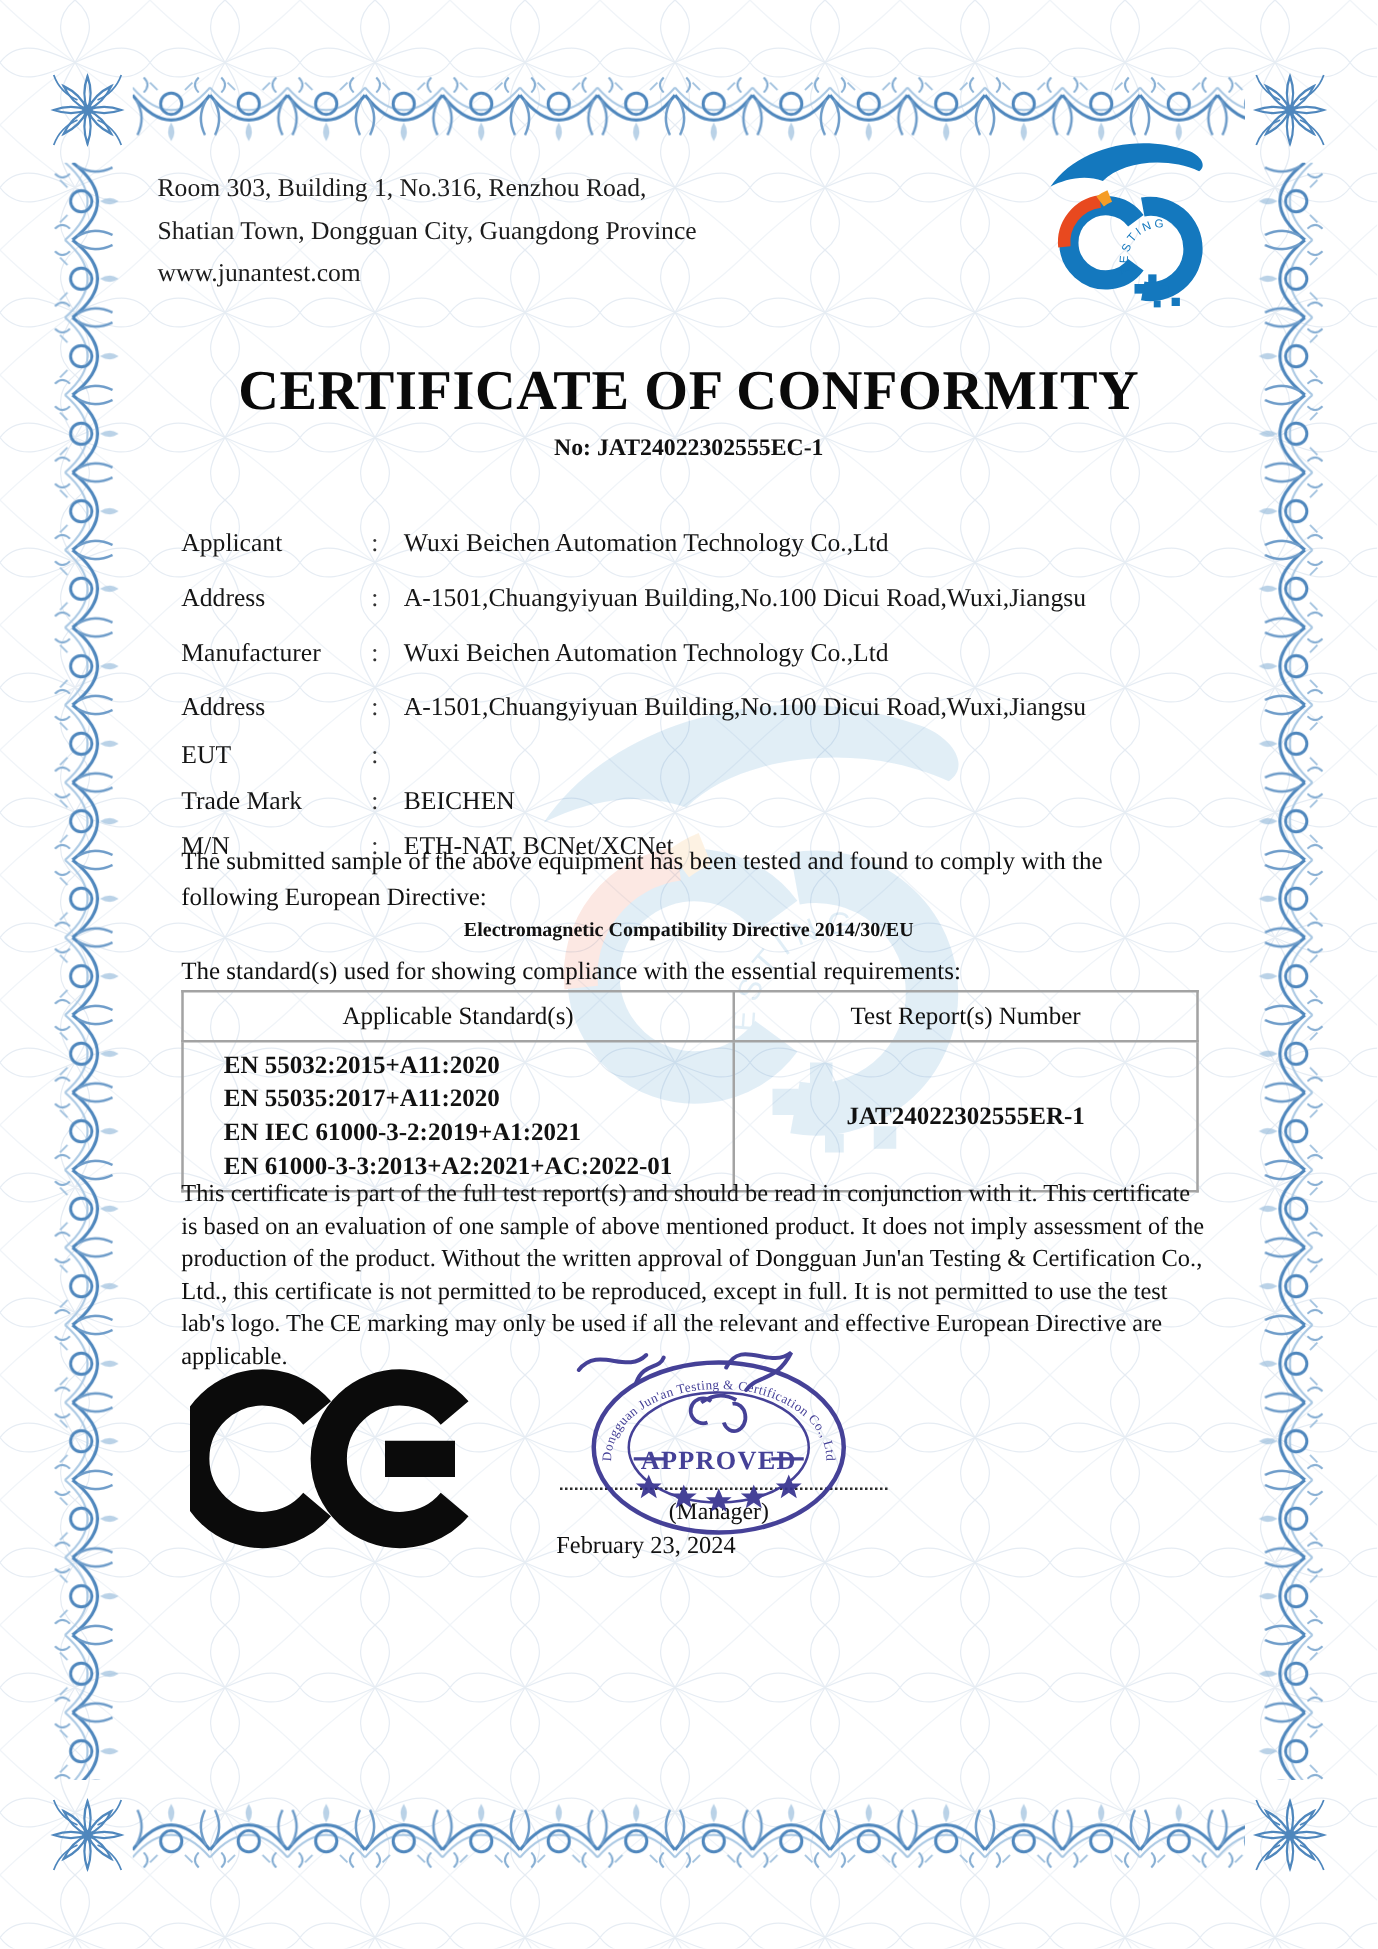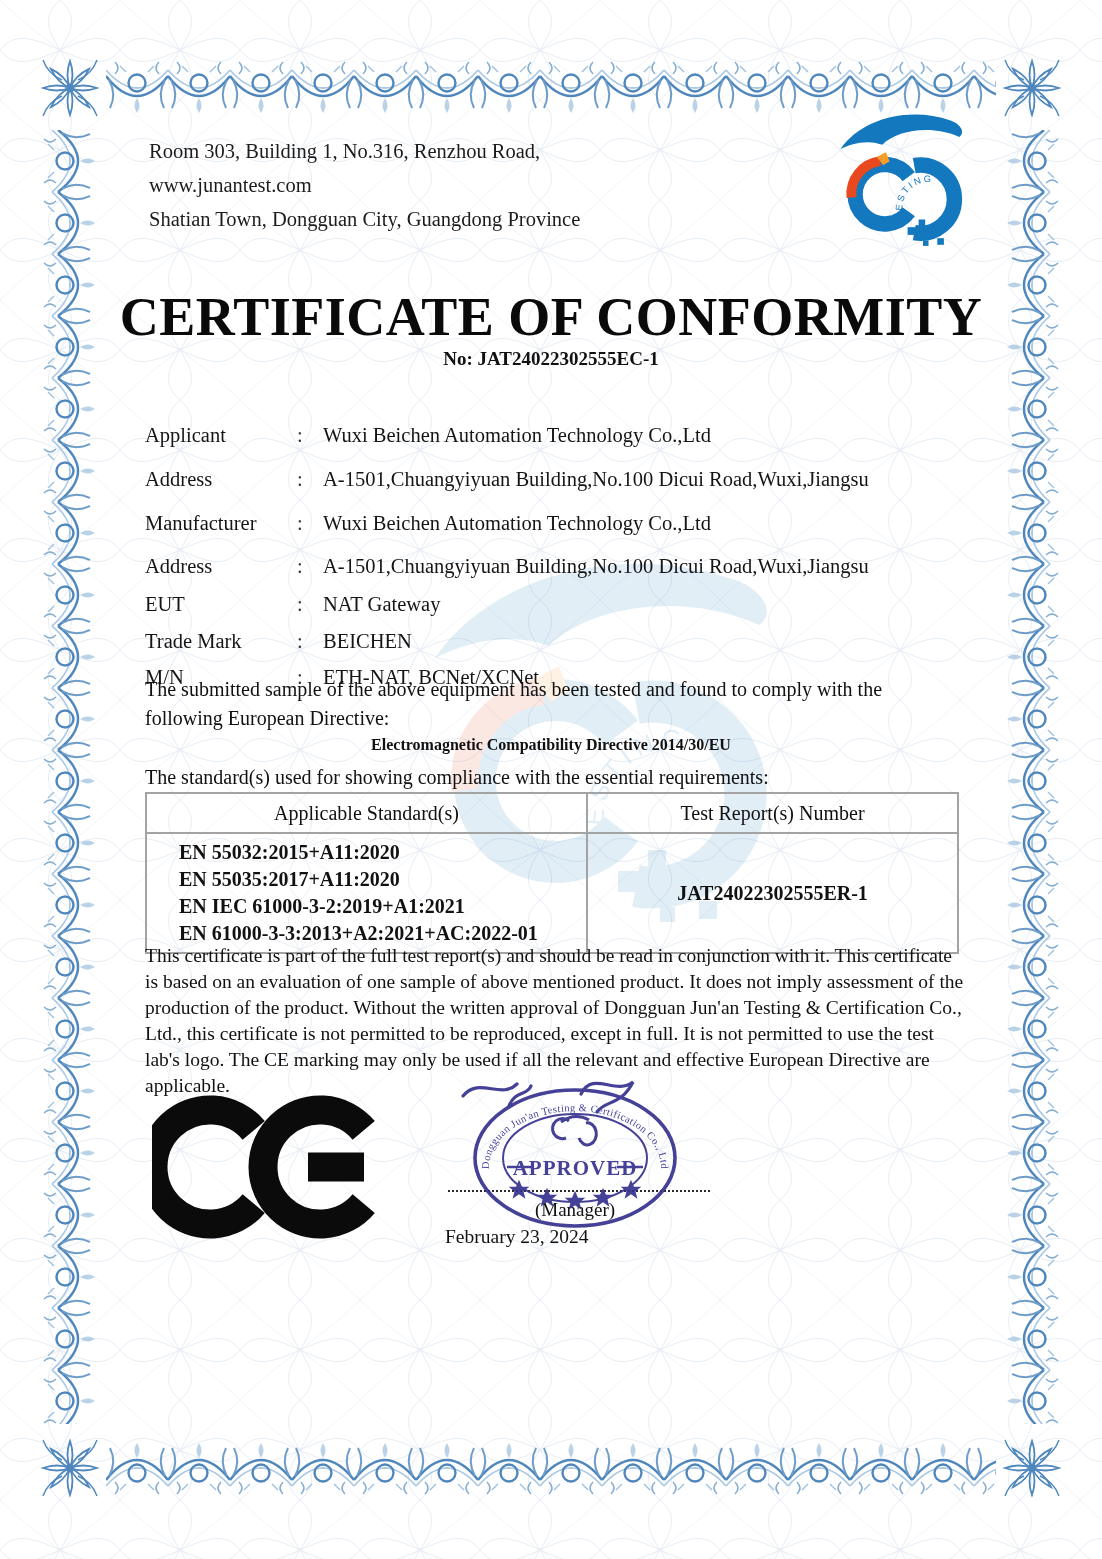--- a/index.html
+++ b/index.html
@@ -1,20 +1,20 @@
 <!DOCTYPE html>
 <html><head>
 <meta charset="utf-8">
 <style>
   html,body{margin:0;padding:0;background:#ffffff;}
   .page{position:relative;width:1102px;height:1559px;background:#ffffff;overflow:hidden;
         font-family:"Liberation Serif",serif;color:#111;}
   .abs{position:absolute;}
-  .addr{left:149px;top:134px;font-size:20.5px;line-height:34px;color:#1c1c1c;}
-  .title{left:0;right:0;top:286px;text-align:center;font-size:54px;font-weight:700;letter-spacing:.5px;color:#0a0a0a;}
+  .addr{left:126px;top:134px;font-size:20.5px;line-height:34px;color:#1c1c1c;}
+  .title{left:0;right:0;top:286px;text-align:center;font-size:45px;font-weight:700;letter-spacing:.5px;color:#0a0a0a;}
   .certno{left:0;right:0;top:348px;text-align:center;font-size:19px;font-weight:700;}
   .field-row{left:145px;width:815px;display:flex;font-size:20.5px;color:#151515;margin-top:41px;}
   .f-label{width:152px;}
   .f-colon{width:26px;color:#333;}
   .f-value{flex:1;}
   .intro{left:145px;top:675px;width:816px;font-size:20px;line-height:29px;}
   .directive{left:0;right:0;top:736px;text-align:center;font-weight:700;font-size:16px;}
   .note{left:145px;top:766px;font-size:20px;}
   table.std{position:absolute;left:145px;top:792px;width:812px;border-collapse:collapse;table-layout:fixed;}
   table.std th,table.std td{border:2px solid #a3a3a3;margin-left:24px;}
@@ -115,22 +115,22 @@
     </svg>
   <svg class="abs" style="left:32px;top:1430px" width="76" height="76" viewBox="-38 -38 76 76">
       <use href="#cornerArt"></use>
     </svg>
   <svg class="abs" style="left:994px;top:1430px" width="76" height="76" viewBox="-38 -38 76 76">
       <use href="#cornerArt"></use>
     </svg>
 
   <div class="abs addr">
     <div>Room 303, Building 1, No.316, Renzhou Road,</div>
+    <div>Shatian Town, Dongguan City, Guangdong Province</div>
     <div>www.junantest.com</div>
-    <div>Shatian Town, Dongguan City, Guangdong Province</div>
   </div>
 
   <svg class="abs" style="left:833px;top:104px" width="136" height="154" viewBox="0 0 120 140">
     <use href="#logoArt"></use>
   </svg>
 
   <div class="abs title">CERTIFICATE OF CONFORMITY</div>
   <div class="abs certno">No: JAT24022302555EC-1</div>
 
   <div class="abs field-row" style="top:383px">
@@ -149,21 +149,20 @@
       <span class="f-value">Wuxi Beichen Automation Technology Co.,Ltd</span>
   </div>
   <div class="abs field-row" style="top:514px">
     <span class="f-label">Address</span>
       <span class="f-colon">:</span>
       <span class="f-value">A-1501,Chuangyiyuan Building,No.100 Dicui Road,Wuxi,Jiangsu</span>
   </div>
   <div class="abs field-row" style="top:552px">
     <span class="f-label">EUT</span>
       <span class="f-colon">:</span>
-      <span class="f-value">NAT Gateway</span>
   </div>
   <div class="abs field-row" style="top:589px">
     <span class="f-label">Trade Mark</span>
       <span class="f-colon">:</span>
       <span class="f-value">BEICHEN</span>
   </div>
   <div class="abs field-row" style="top:625px">
     <span class="f-label">M/N</span>
       <span class="f-colon">:</span>
       <span class="f-value">ETH-NAT, BCNet/XCNet</span>

